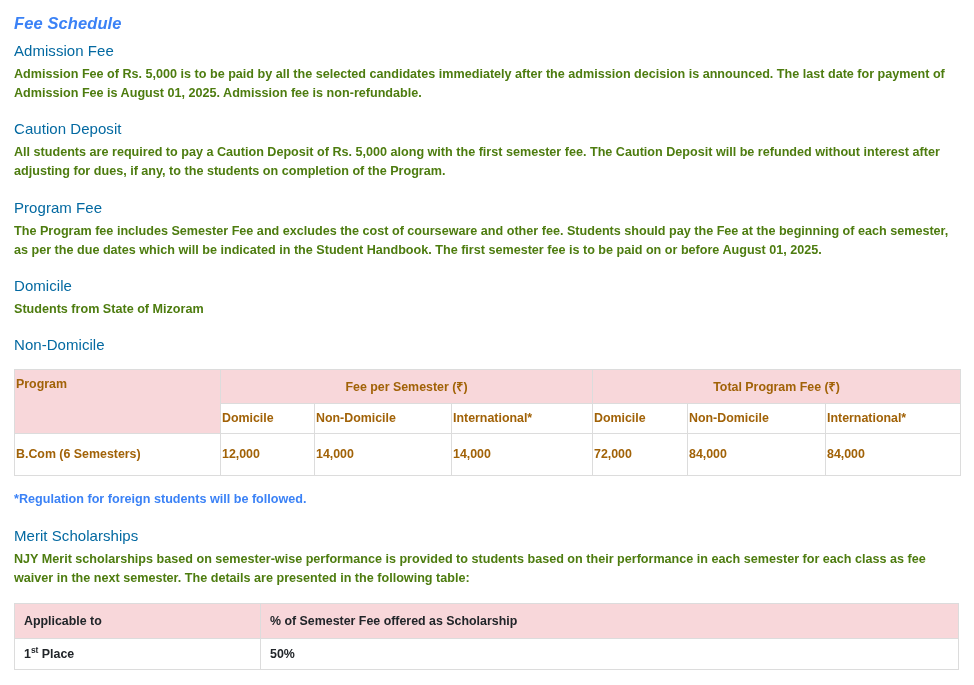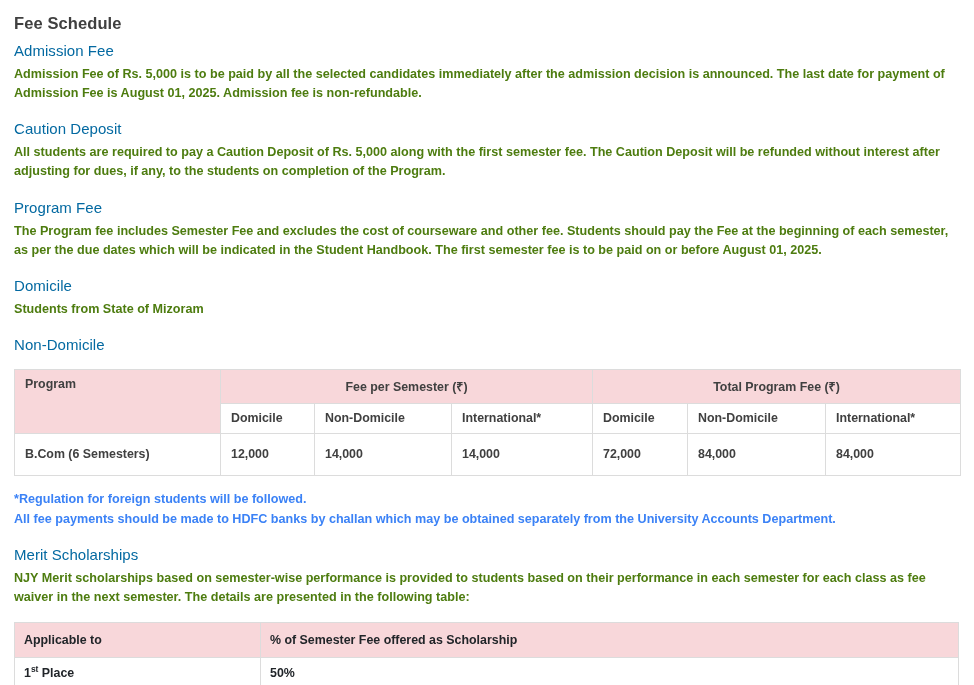--- a/index.html
+++ b/index.html
@@ -13,25 +13,26 @@
     font-family: "Liberation Sans", sans-serif;
     color: #212529;
     overflow: hidden;
   }
   .page {
     padding: 10px 14px 0 14px;
     box-sizing: border-box;
     width: 974px;
   }
   .page-title {
-    color: #404040;
+    color: #3b82f6;
     font-size: 16.5px;
     font-weight: bold;
     margin: 4px 0 9px 0;
     letter-spacing: 0.1px;
+    font-style: italic;
   }
   .section-head {
     font-size: 15px;
     font-weight: normal;
     color: #0369a1;
     margin: 0 0 6px 0;
     letter-spacing: 0.05px;
   }
   .section-head.spaced {
     margin-top: 17px;
@@ -57,25 +58,25 @@
 
   table.fee-table {
     border-collapse: collapse;
     width: 946px;
     margin-top: 16px;
     table-layout: fixed;
   }
   table.fee-table th,
   table.fee-table td {
     border: 1px solid #dcdcdc;
-    padding: 7px 10px;
+    padding: 7px 1px;
     font-size: 12.4px;
     text-align: left;
     vertical-align: middle;
-    color: #404040;
+    color: #a16207;
     box-sizing: border-box;
     overflow: hidden;
   }
   table.fee-table th {
     font-weight: bold;
     background: #f8d7da;
   }
   table.fee-table th.group-center {
     text-align: center;
   }
@@ -179,21 +180,20 @@
         <td>14,000</td>
         <td>72,000</td>
         <td>84,000</td>
         <td>84,000</td>
       </tr>
     </tbody>
   </table>
 
   <div class="note-block">
     <p class="note-line">*Regulation for foreign students will be followed.</p>
-    <p class="note-line">All fee payments should be made to HDFC banks by challan which may be obtained separately from the University Accounts Department.</p>
   </div>
 
   <h2 class="section-head spaced">Merit Scholarships</h2>
   <p class="body-text">NJY Merit scholarships based on semester-wise performance is provided to students based on their performance in each semester for each class as fee waiver in the next semester. The details are presented in the following table:</p>
 
   <table class="sch-table">
     <colgroup>
       <col style="width:246px">
       <col style="width:698px">
     </colgroup>

